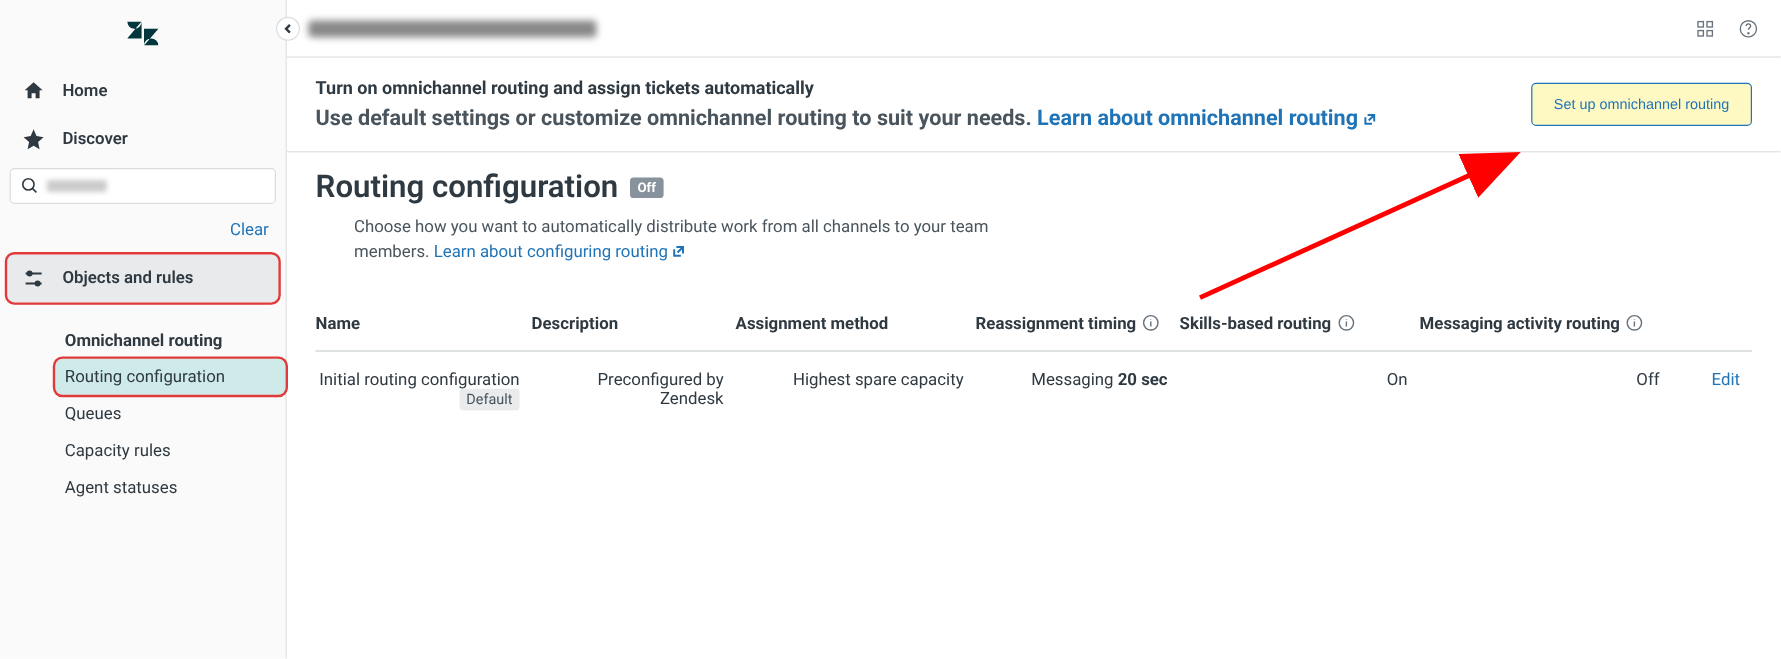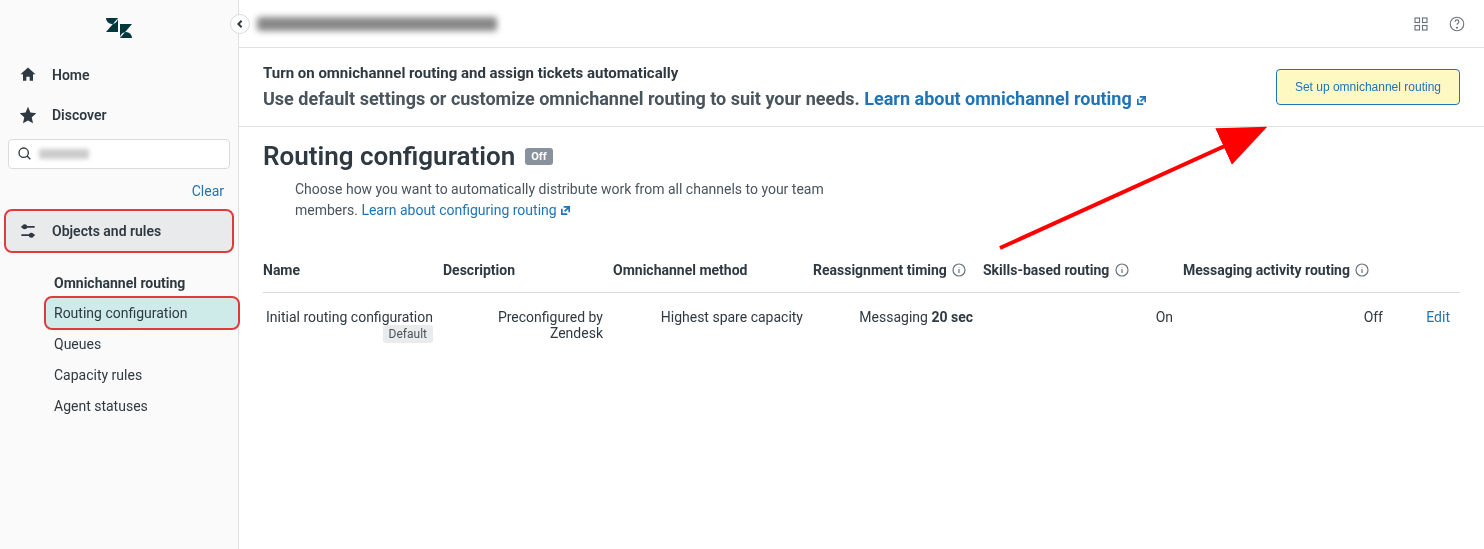--- a/index.html
+++ b/index.html
@@ -251,21 +251,21 @@
               <path d="M4 2h6v6M10 2L5 7"></path>
               <path d="M8 10H2V4"></path>
             </svg></span></span>
     </p>
 
     <table>
       <thead>
         <tr>
           <th style="width:180px">Name</th>
           <th style="width:170px">Description</th>
-          <th style="width:200px">Omnichannel method</th>
+          <th style="width:200px">Assignment method</th>
           <th style="width:170px"><span>Reassignment timing</span> <span class="info-icon">
                 <svg viewBox="0 0 14 14">
                   <circle cx="7" cy="7" r="6"></circle>
                   <path d="M7 6v4M7 4v.5"></path>
                 </svg>
               </span></th>
           <th style="width:200px"><span>Skills-based routing</span> <span class="info-icon">
                 <svg viewBox="0 0 14 14">
                   <circle cx="7" cy="7" r="6"></circle>
                   <path d="M7 6v4M7 4v.5"></path>

